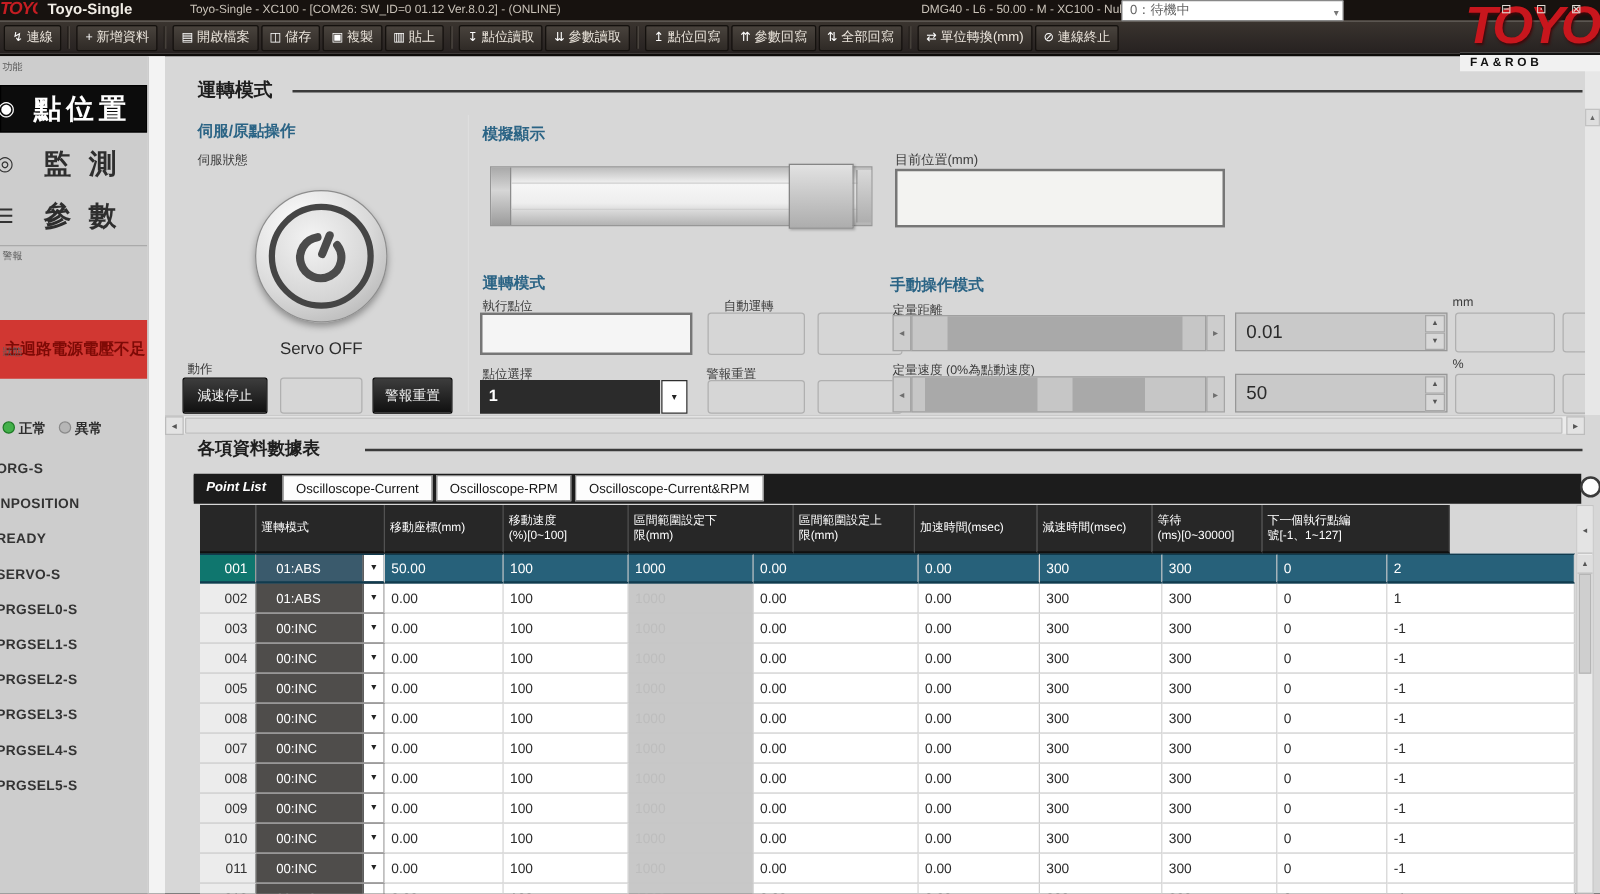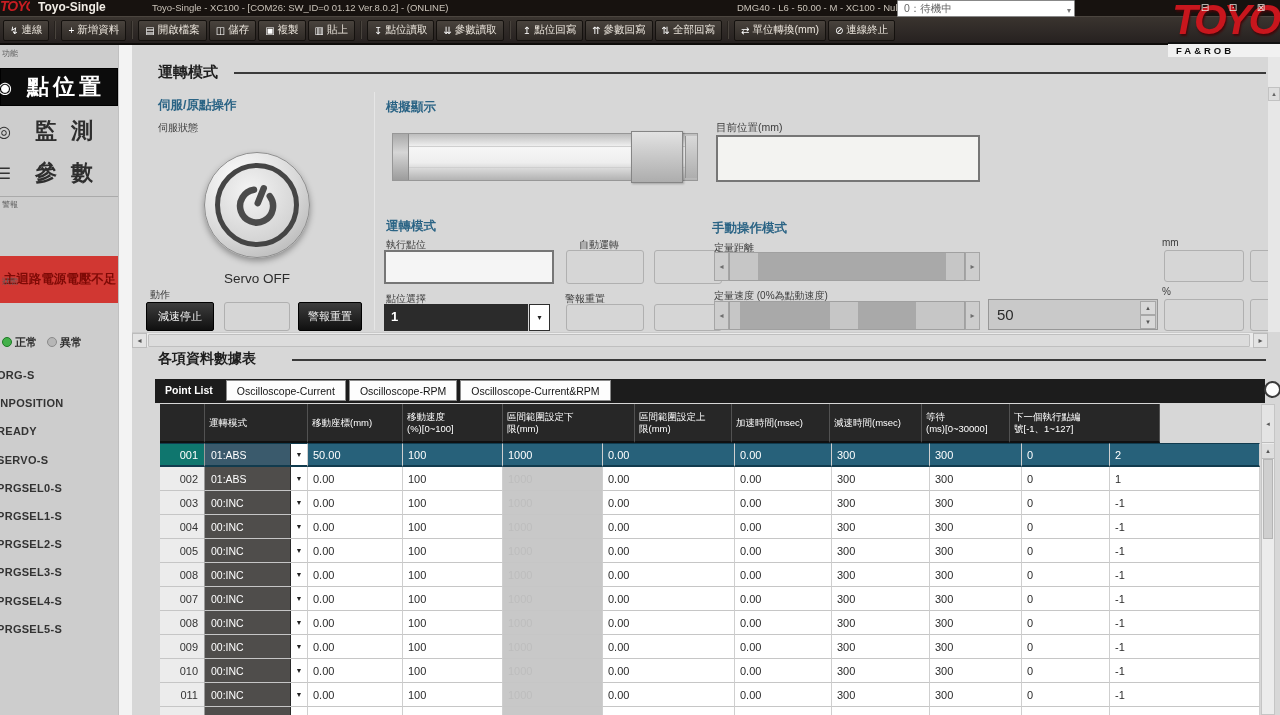--- a/index.html
+++ b/index.html
@@ -127,38 +127,38 @@
   .vscroll-tbl{position:absolute;left:1261px;top:404px;width:14px;height:311px;background:#ececec;
     border:1px solid #c5c5c5;}
   .vt-btn{position:absolute;left:0;width:12px;height:15px;background:#dedede;border-bottom:1px solid #bdbdbd;
     font-size:7px;color:#555;display:flex;align-items:center;justify-content:center;}
   .vt-thumb{position:absolute;left:1px;top:54px;width:10px;height:80px;background:#cfcfcf;border:1px solid #b5b5b5;}
 
   
   .tabstrip{position:absolute;left:155px;top:379px;width:1110px;height:24px;background:#1c1c1c;
     display:flex;align-items:flex-start;padding-top:1px;}
   .tab{height:21px;line-height:21px;padding:0 10px;font-size:10.5px;white-space:nowrap;}
-  .tab.active{color:#fff;font-weight:bold;background:#1c1c1c;}
+  .tab.active{color:#fff;font-weight:bold;font-style:italic;background:#1c1c1c;}
   .tab.inactive{background:#fdfdfd;color:#141414;border:1px solid #8a8a8a;margin-left:3px;}
   .tab-circle{position:absolute;left:1264px;top:381px;width:17px;height:17px;border-radius:50%;
     background:#fdfdfd;border:2px solid #3a3a3a;}
 
   
   .tbl{position:absolute;left:160px;top:404px;width:1100px;}
   .thead{display:flex;height:39px;}
   .th{background:#272727;color:#fff;font-size:9.5px;line-height:1.2;display:flex;align-items:center;
     padding:2px 4px;border-right:1px solid #525252;border-bottom:2px solid #101010;
     white-space:pre-line;}
   .trow{display:flex;height:24px;}
   .cell{display:flex;align-items:center;font-size:11px;color:#2a2a2a;background:#fff;
     border-right:1px solid #cfcfcf;border-bottom:1px solid #c6c6c6;padding-left:5px;overflow:hidden;}
   .cell.num{justify-content:flex-end;padding-right:6px;padding-left:0;background:#ececec;
     border-right:1px solid #9a9a9a;color:#333;}
   .cell.mode{background:#4f4d4b;color:#fff;font-size:10.5px;padding:0;}
-  .mtxt{flex:1;padding-left:6px;white-space:nowrap;}
+  .mtxt{flex:1;padding-left:16px;white-space:nowrap;}
   .ddb{width:17px;align-self:stretch;background:#fff;border-left:1px solid #2a2a2a;color:#222;
     font-size:7px;display:flex;align-items:center;justify-content:center;}
   .cell.dis{background:#c8c8c8;color:#bdbdbd;}
   .trow.sel .cell{background:#27617a;color:#fff;border-bottom:2px solid #113b4e;border-top:1px solid #113b4e;}
   .trow.sel .cell.num{background:#0f766e;color:#fff;}
   .trow.sel .cell.mode{background:#3a5a6c;}
   .c0{width:45px;}.c1{width:103px;}.c2{width:95px;}.c3{width:100px;}.c4{width:100px;}
   .c5{width:132px;}.c6{width:97px;}.c7{width:98px;}.c8{width:92px;}.c9{width:88px;}.c10{width:150px;}
 </style>
 </head>
@@ -337,20 +337,27 @@
   <div class="btn-dis" style="left:654px;top:304px;width:68px;height:27px;"></div>
 
   <div class="lbl-blue" style="left:712px;top:220px;">手動操作模式</div>
   <div class="lbl-sm" style="left:714px;top:241px;">定量距離</div>
   <div class="sl-arrow" style="left:714px;top:252px;">◂</div>
   <div class="sl-track" style="left:729px;top:252px;">
     <div class="sl-handle" style="left:28px;width:188px;"></div>
   </div>
   <div class="sl-arrow" style="left:965px;top:252px;">▸</div>
   <div class="lbl-sm" style="left:1162px;top:237px;">mm</div>
+  <div class="val-box" style="left:988px;top:250px;">
+    <span>0.01</span>
+    <span class="spin">
+        <span>▲</span>
+        <span>▼</span>
+      </span>
+  </div>
   <div class="btn-dis" style="left:1164px;top:250px;width:80px;height:32px;"></div>
   <div class="btn-dis" style="left:1250px;top:250px;width:30px;height:32px;"></div>
 
   <div class="lbl-sm" style="left:714px;top:289px;">定量速度 (0%為點動速度)</div>
   <div class="sl-arrow" style="left:714px;top:301px;">◂</div>
   <div class="sl-track" style="left:729px;top:301px;">
     <div class="sl-handle" style="left:10px;width:90px;"></div>
     <div class="sl-handle" style="left:128px;width:58px;"></div>
   </div>
   <div class="sl-arrow" style="left:965px;top:301px;">▸</div>

